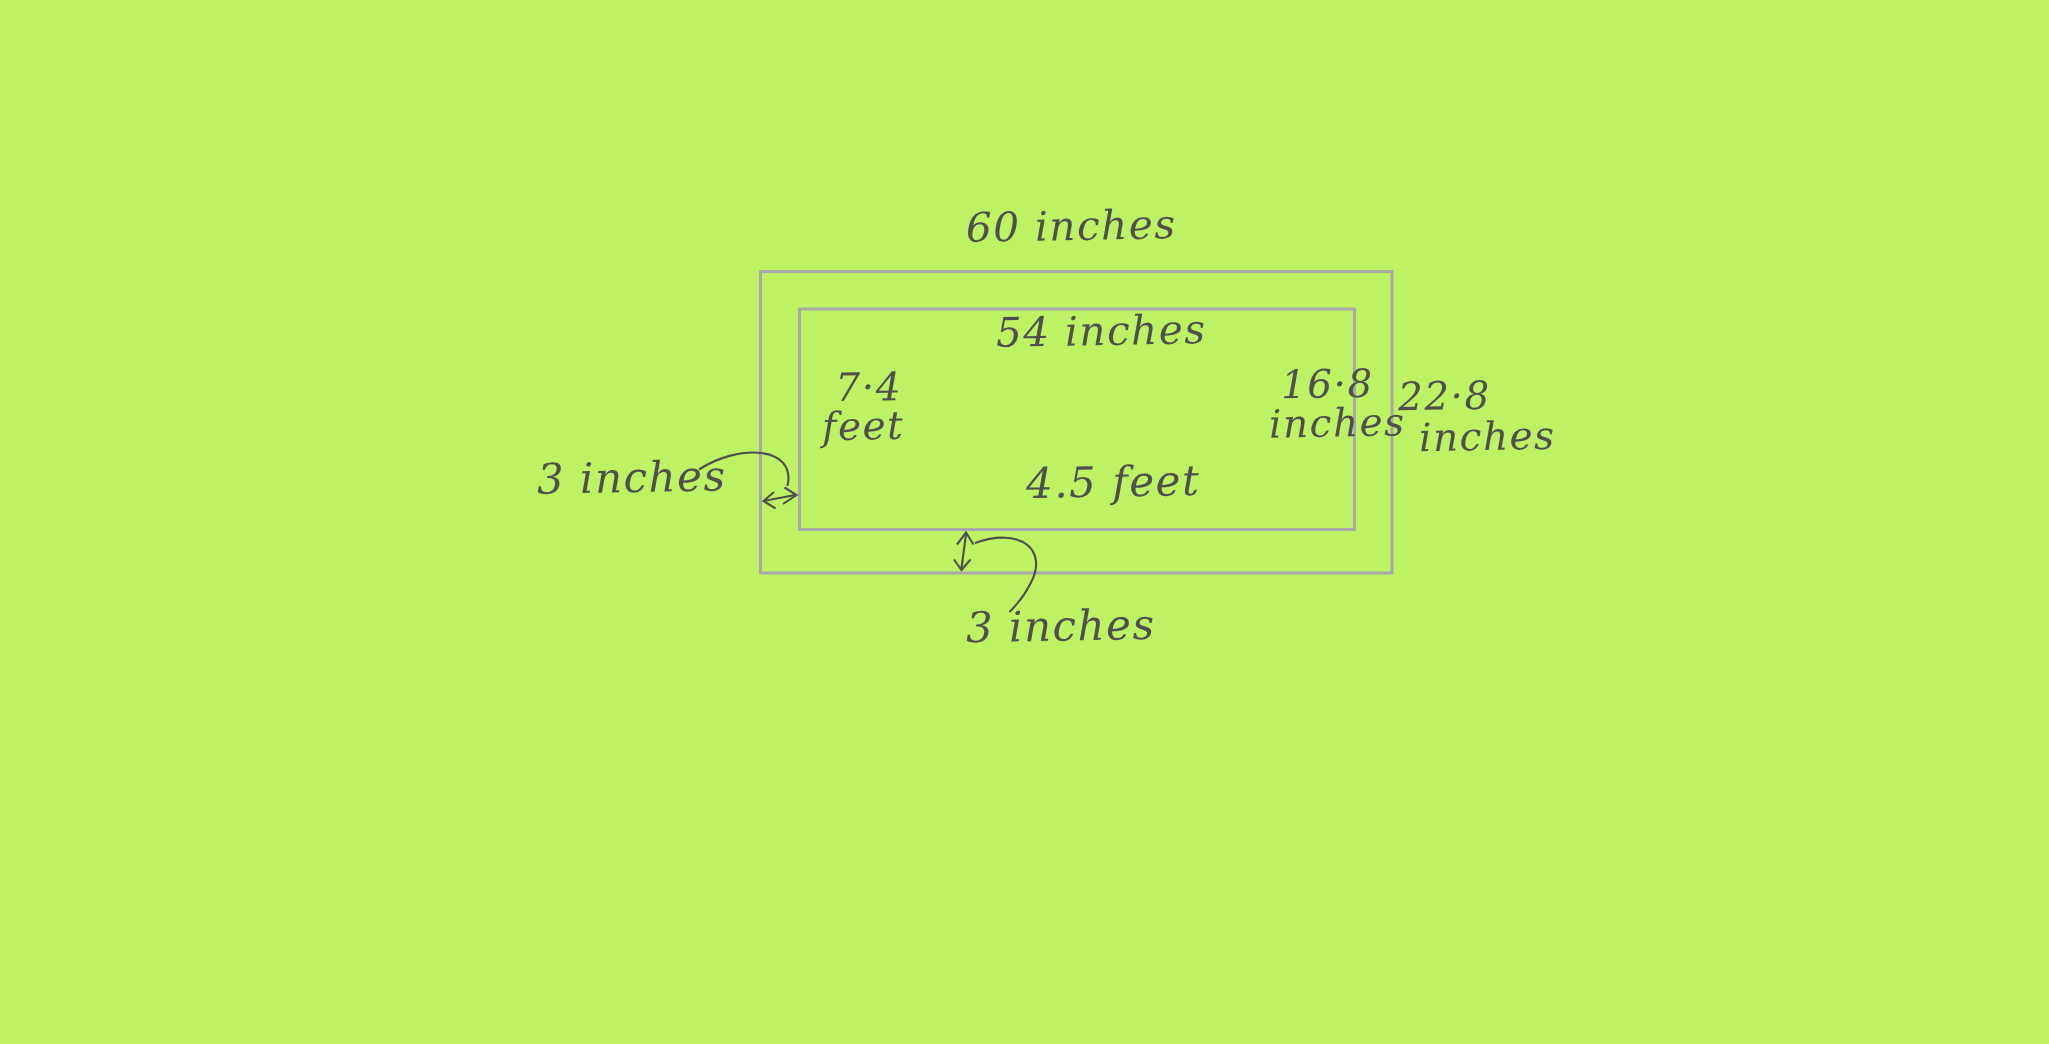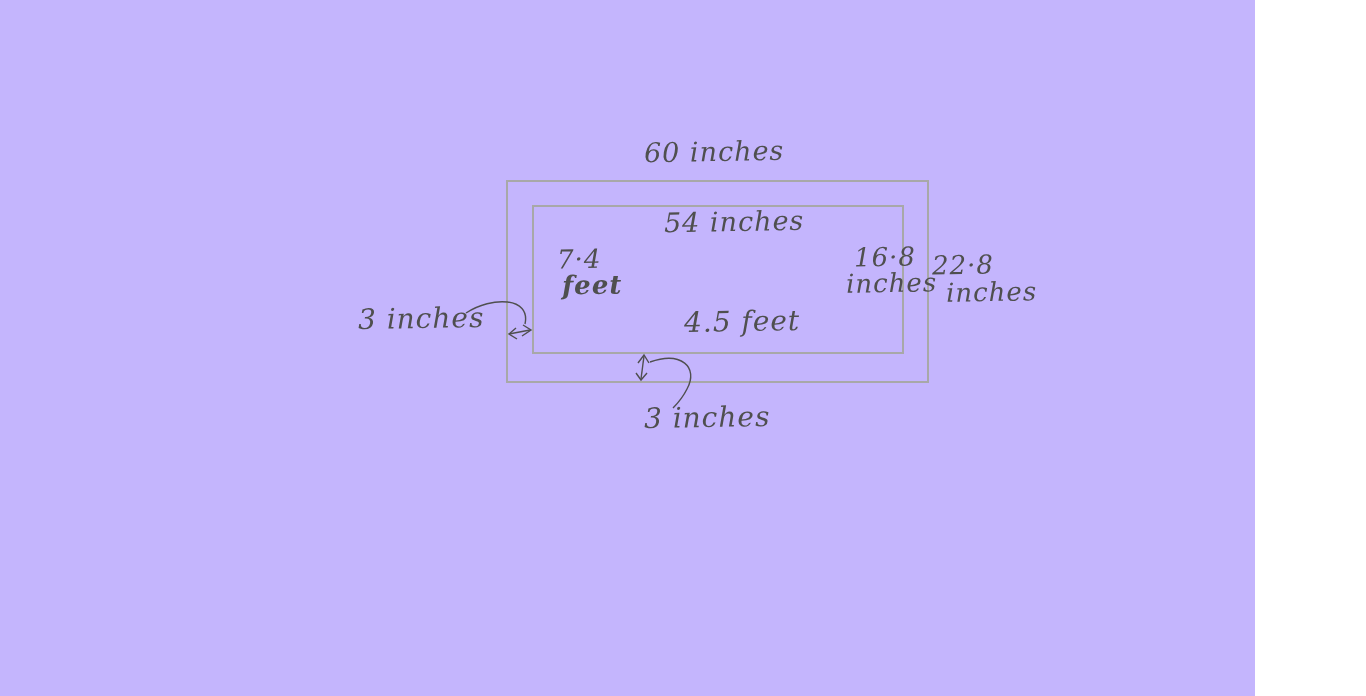--- a/index.html
+++ b/index.html
@@ -5,23 +5,23 @@
   html, body {
     margin: 0;
     padding: 0;
     background: #ffffff;
     width: 1366px;
     height: 696px;
     overflow: hidden;
   }
   .canvas {
     position: relative;
-    width: 1255px;
+    width: 1366px;
     height: 696px;
-    background: #c4b5fd;
+    background: #bef264;
     font-family: "DejaVu Serif", serif;
   }
   svg.drawing {
     position: absolute;
     left: 0;
     top: 0;
     width: 1366px;
     height: 696px;
   }
   .hand {
@@ -64,21 +64,21 @@
 
       <path d="M 650 362 C 681 351 699 367 687 389 C 683 397 678 403 673 408"></path>
     </g>
   </svg>
 
   <div class="hand sz27" style="left:644px; top:138px;">60 inches</div>
 
   <div class="hand sz27" style="left:664px; top:208px;">54 inches</div>
 
   <div class="hand sz26" style="left:557px; top:246px;">7·4</div>
-  <div class="hand sz26" style="left:562px; top:272px;font-weight:bold;">feet</div>
+  <div class="hand sz26" style="left:548px; top:272px;">feet</div>
 
   <div class="hand sz26" style="left:854px; top:244px;">16·8</div>
   <div class="hand sz26" style="left:846px; top:270px;">inches</div>
 
   <div class="hand sz26" style="left:932px; top:252px;">22·8</div>
   <div class="hand sz26" style="left:946px; top:279px;">inches</div>
 
   <div class="hand sz28" style="left:358px; top:305px;">3 inches</div>
 
   <div class="hand sz28" style="left:684px; top:308px;">4.5 feet</div>

